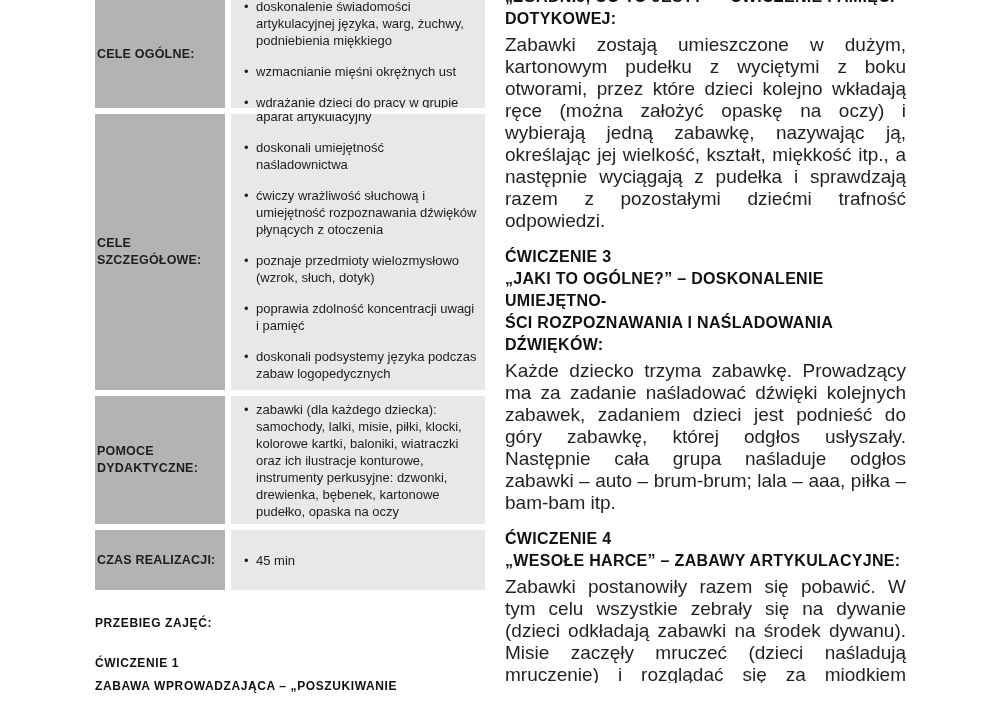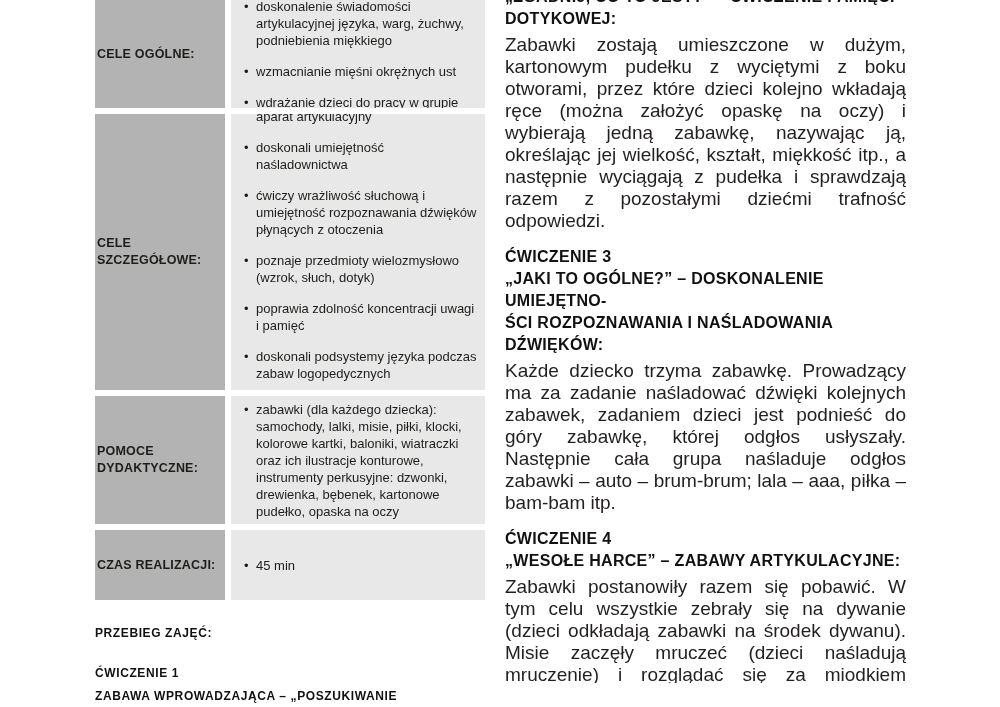--- a/index.html
+++ b/index.html
@@ -66,21 +66,21 @@
   }
   .bullet-list li::before {
     content: "\2022";
     position: absolute;
     left: 1px;
     top: 0;
   }
   .row-cele-ogolne   { height: 108px; }
   .row-cele-szczegolowe { height: 276px; }
   .row-pomoce        { height: 128px; }
-  .row-czas          { height: 70px; }
+  .row-czas          { height: 60px; }
 
   
   .przebieg-heading {
     margin-top: 26px;
     font-weight: bold;
     font-size: 12px;
     letter-spacing: 0.6px;
     color: #111111;
   }
   .exercise1-block { margin-top: 22px; }

